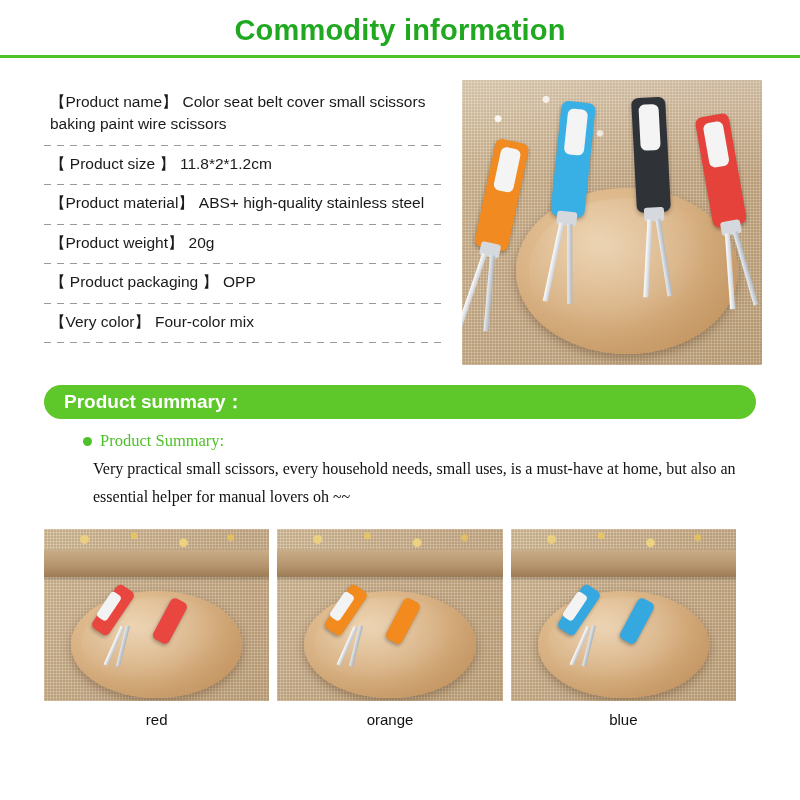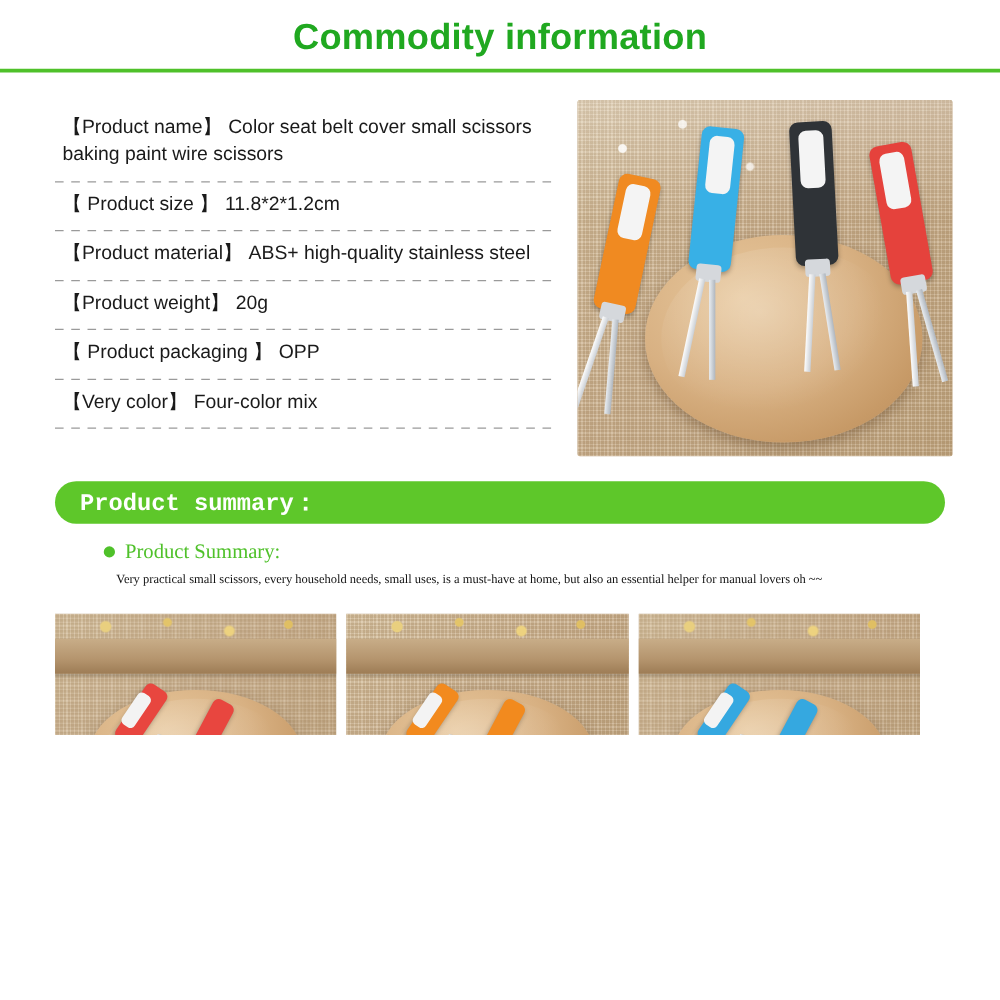--- a/index.html
+++ b/index.html
@@ -7,21 +7,21 @@
     margin: 0;
     padding: 0;
     width: 800px;
     height: 800px;
     background: #ffffff;
     font-family: "Liberation Sans", sans-serif;
   }
   .page {
     position: relative;
     width: 800px;
-    height: 588px;
+    height: 800px;
     overflow: hidden;
     background: #fff;
   }
 
   
   .header {
     padding-top: 14px;
     text-align: center;
   }
   .header-title {
@@ -137,21 +137,20 @@
   
   .summary-bar {
     margin: 20px 44px 0 44px;
     height: 34px;
     background: #5ec72a;
     border-radius: 17px;
     display: flex;
     align-items: center;
     padding-left: 20px;
     position: relative;
-    font-family: Liberation Mono, monospace;
   }
   .summary-bar-title {
     color: #ffffff;
     font-size: 19px;
     font-weight: bold;
   }
   .summary-body { padding: 12px 44px 0 83px; font-family: Liberation Serif, serif; }
   .bullet-line {
     display: flex;
     align-items: center;
@@ -162,21 +161,21 @@
     width: 9px; height: 9px;
     border-radius: 50%;
     background: #4fc12a;
     flex: 0 0 auto;
   }
   .bullet-text {
     color: #4fc12a;
     font-size: 16.5px;
   }
   .summary-paragraph {
-    font-size: 10px;
+    font-size: 16px;
     color: #111;
     line-height: 1.75;
     margin: 4px 0 10px 10px;
     max-width: 690px;
   }
 
   
   .gallery {
     display: flex;
     gap: 8px;

